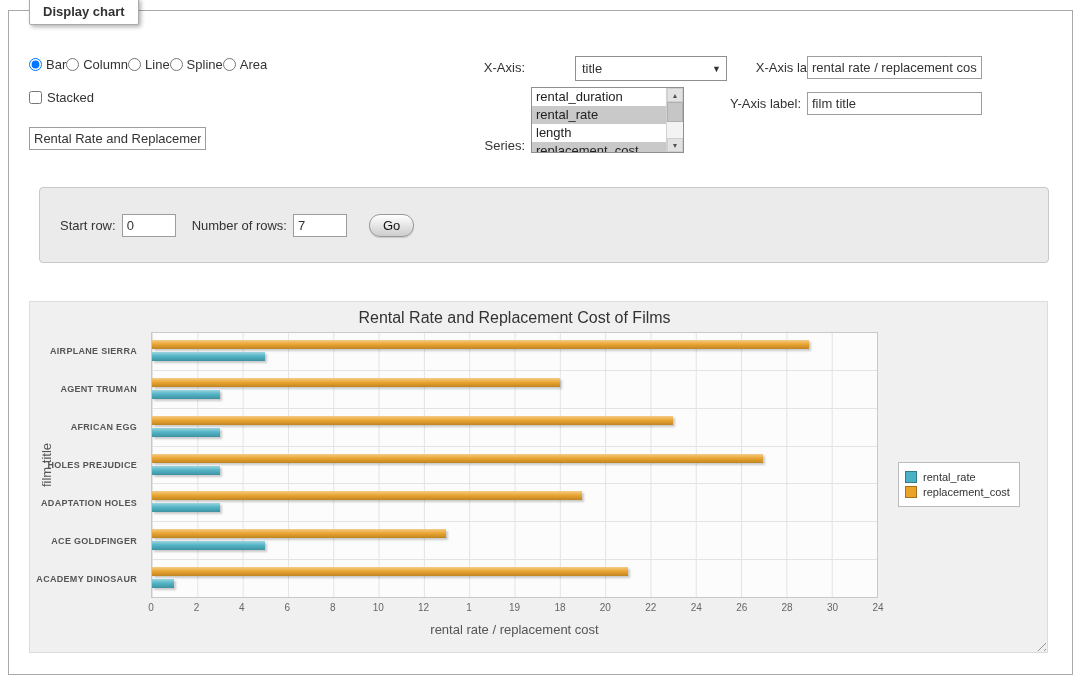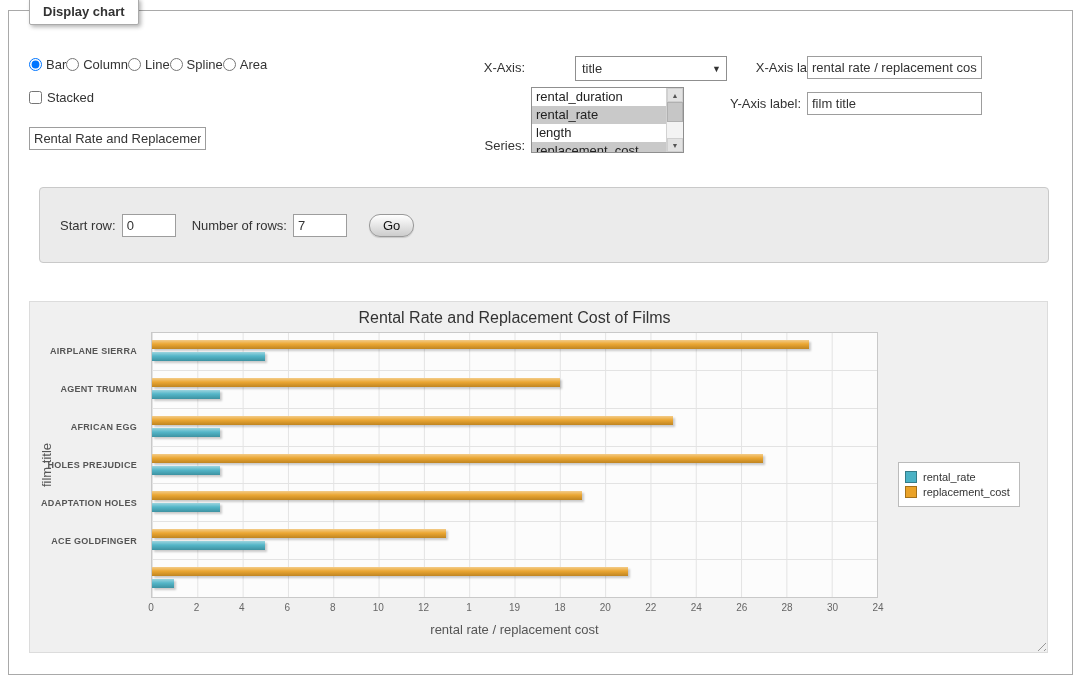--- a/index.html
+++ b/index.html
@@ -200,20 +200,21 @@
 
   <div class="chart-panel">
     <div class="chart-title">Rental Rate and Replacement Cost of Films</div>
     <div class="cat-labels" id="cat-labels">
         <div class="cat-label">AIRPLANE SIERRA</div>
         <div class="cat-label">AGENT TRUMAN</div>
         <div class="cat-label">AFRICAN EGG</div>
         <div class="cat-label">HOLES PREJUDICE</div>
         <div class="cat-label">ADAPTATION HOLES</div>
         <div class="cat-label">ACE GOLDFINGER</div>
+        <div class="cat-label">ACADEMY DINOSAUR</div>
       </div>
     <div class="plot" id="plot" style="background-size: calc(6.25%) 100%;">
         <div class="band">
           <div class="bar" style="width: 90.5938%; background-color: rgb(234, 162, 40);"></div>
           <div class="bar" style="width: 15.5938%; background-color: rgb(75, 178, 197);"></div>
         </div>
         <div class="band">
           <div class="bar" style="width: 56.2187%; background-color: rgb(234, 162, 40);"></div>
           <div class="bar" style="width: 9.34375%; background-color: rgb(75, 178, 197);"></div>
         </div>

